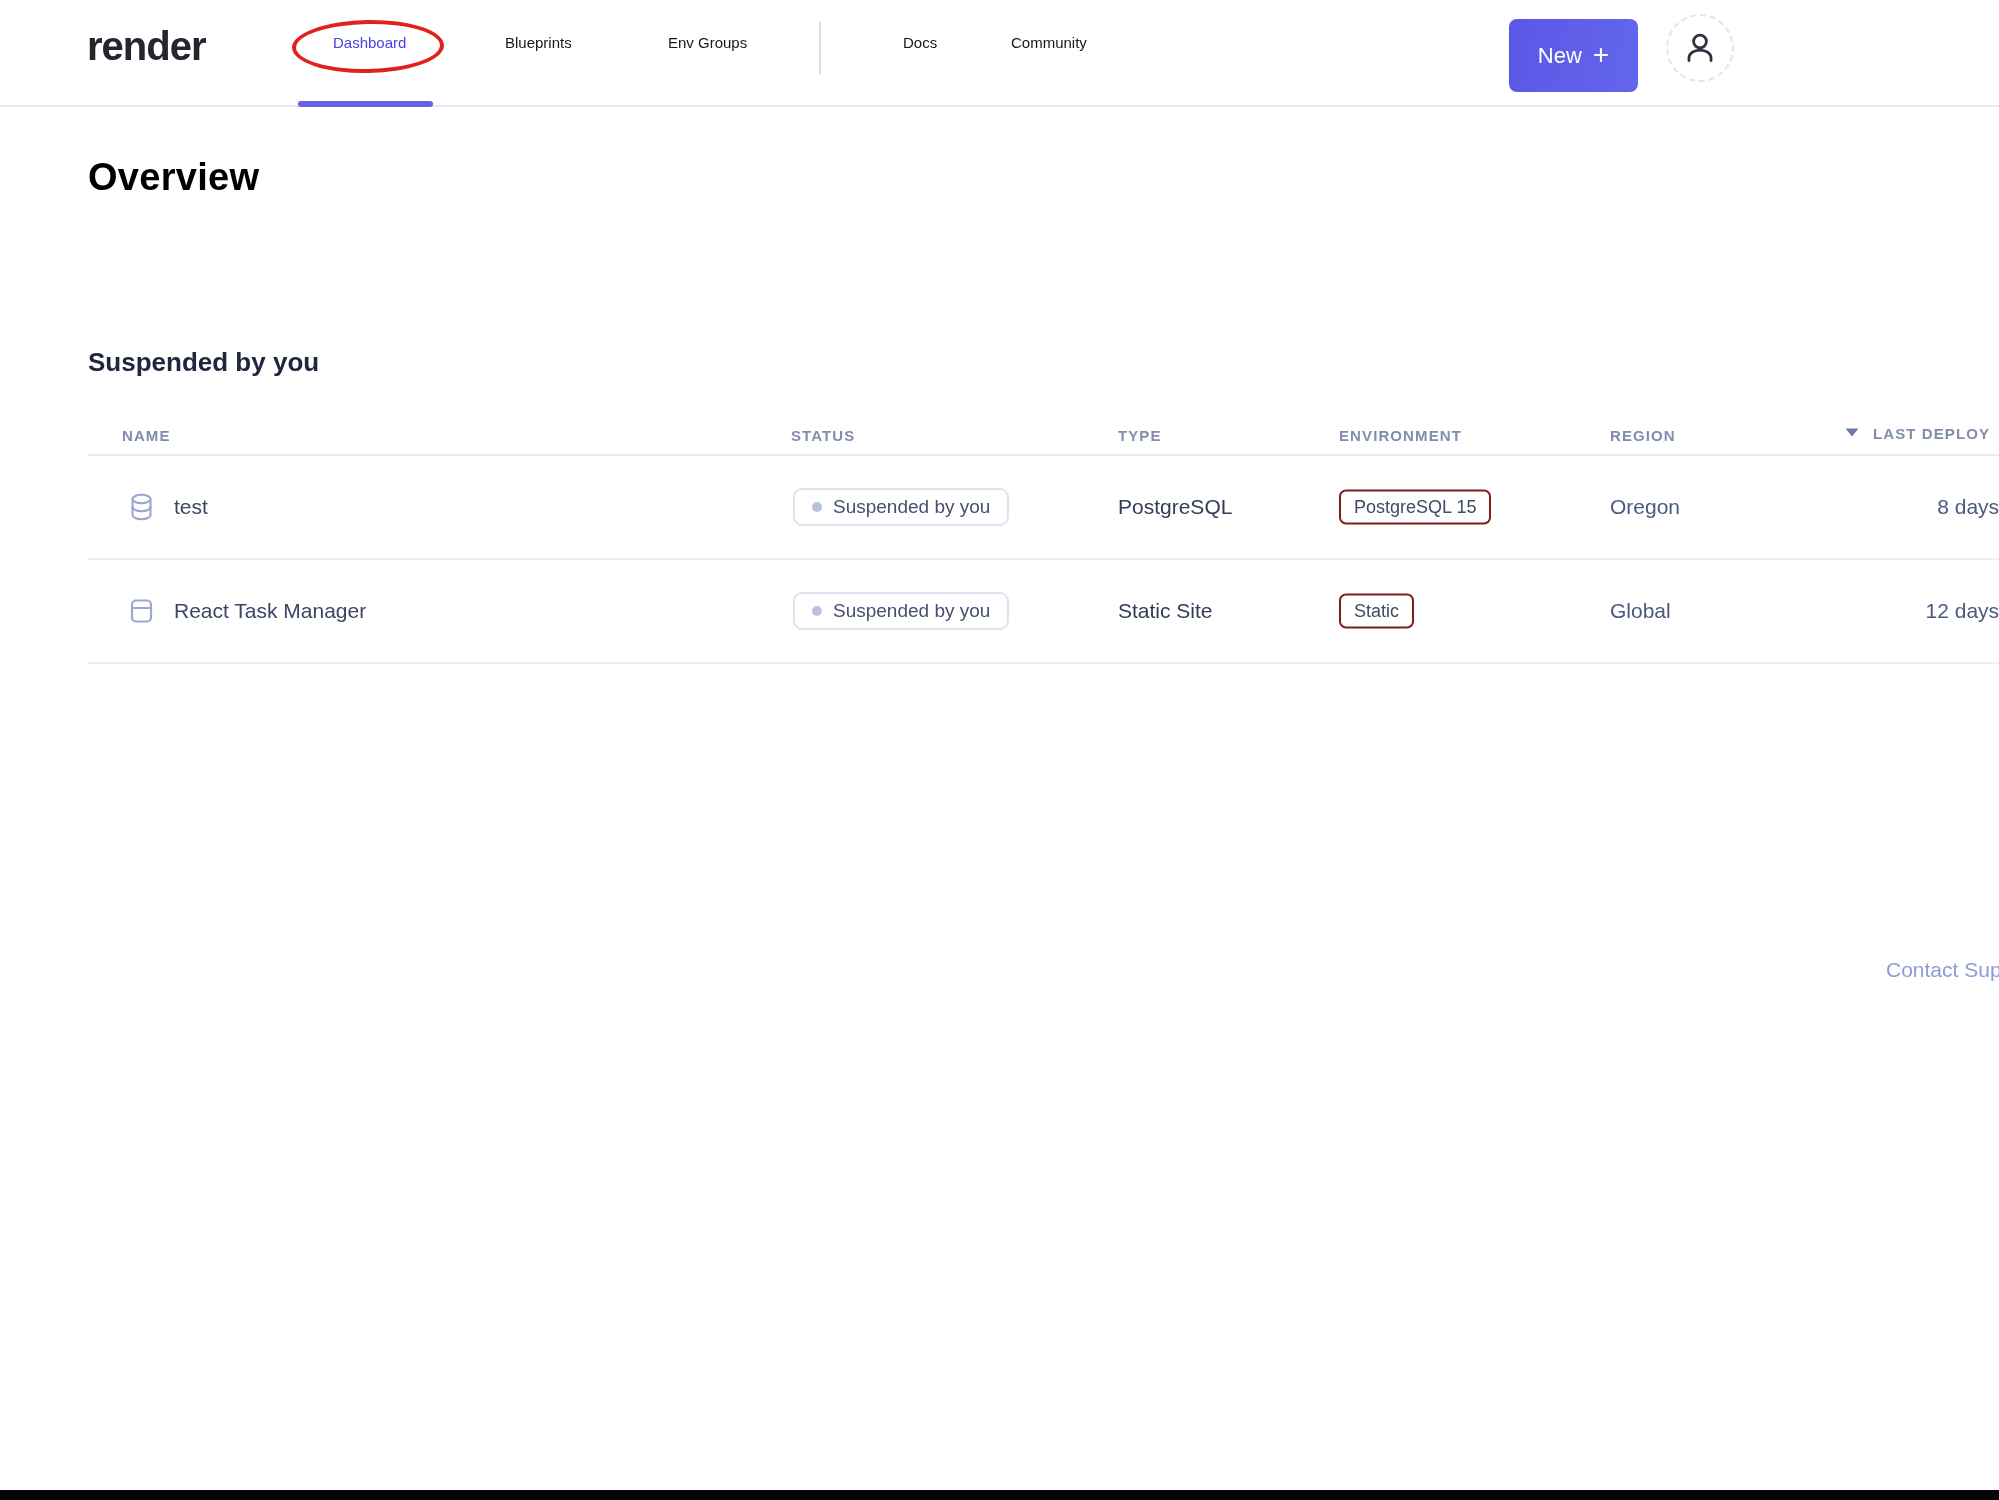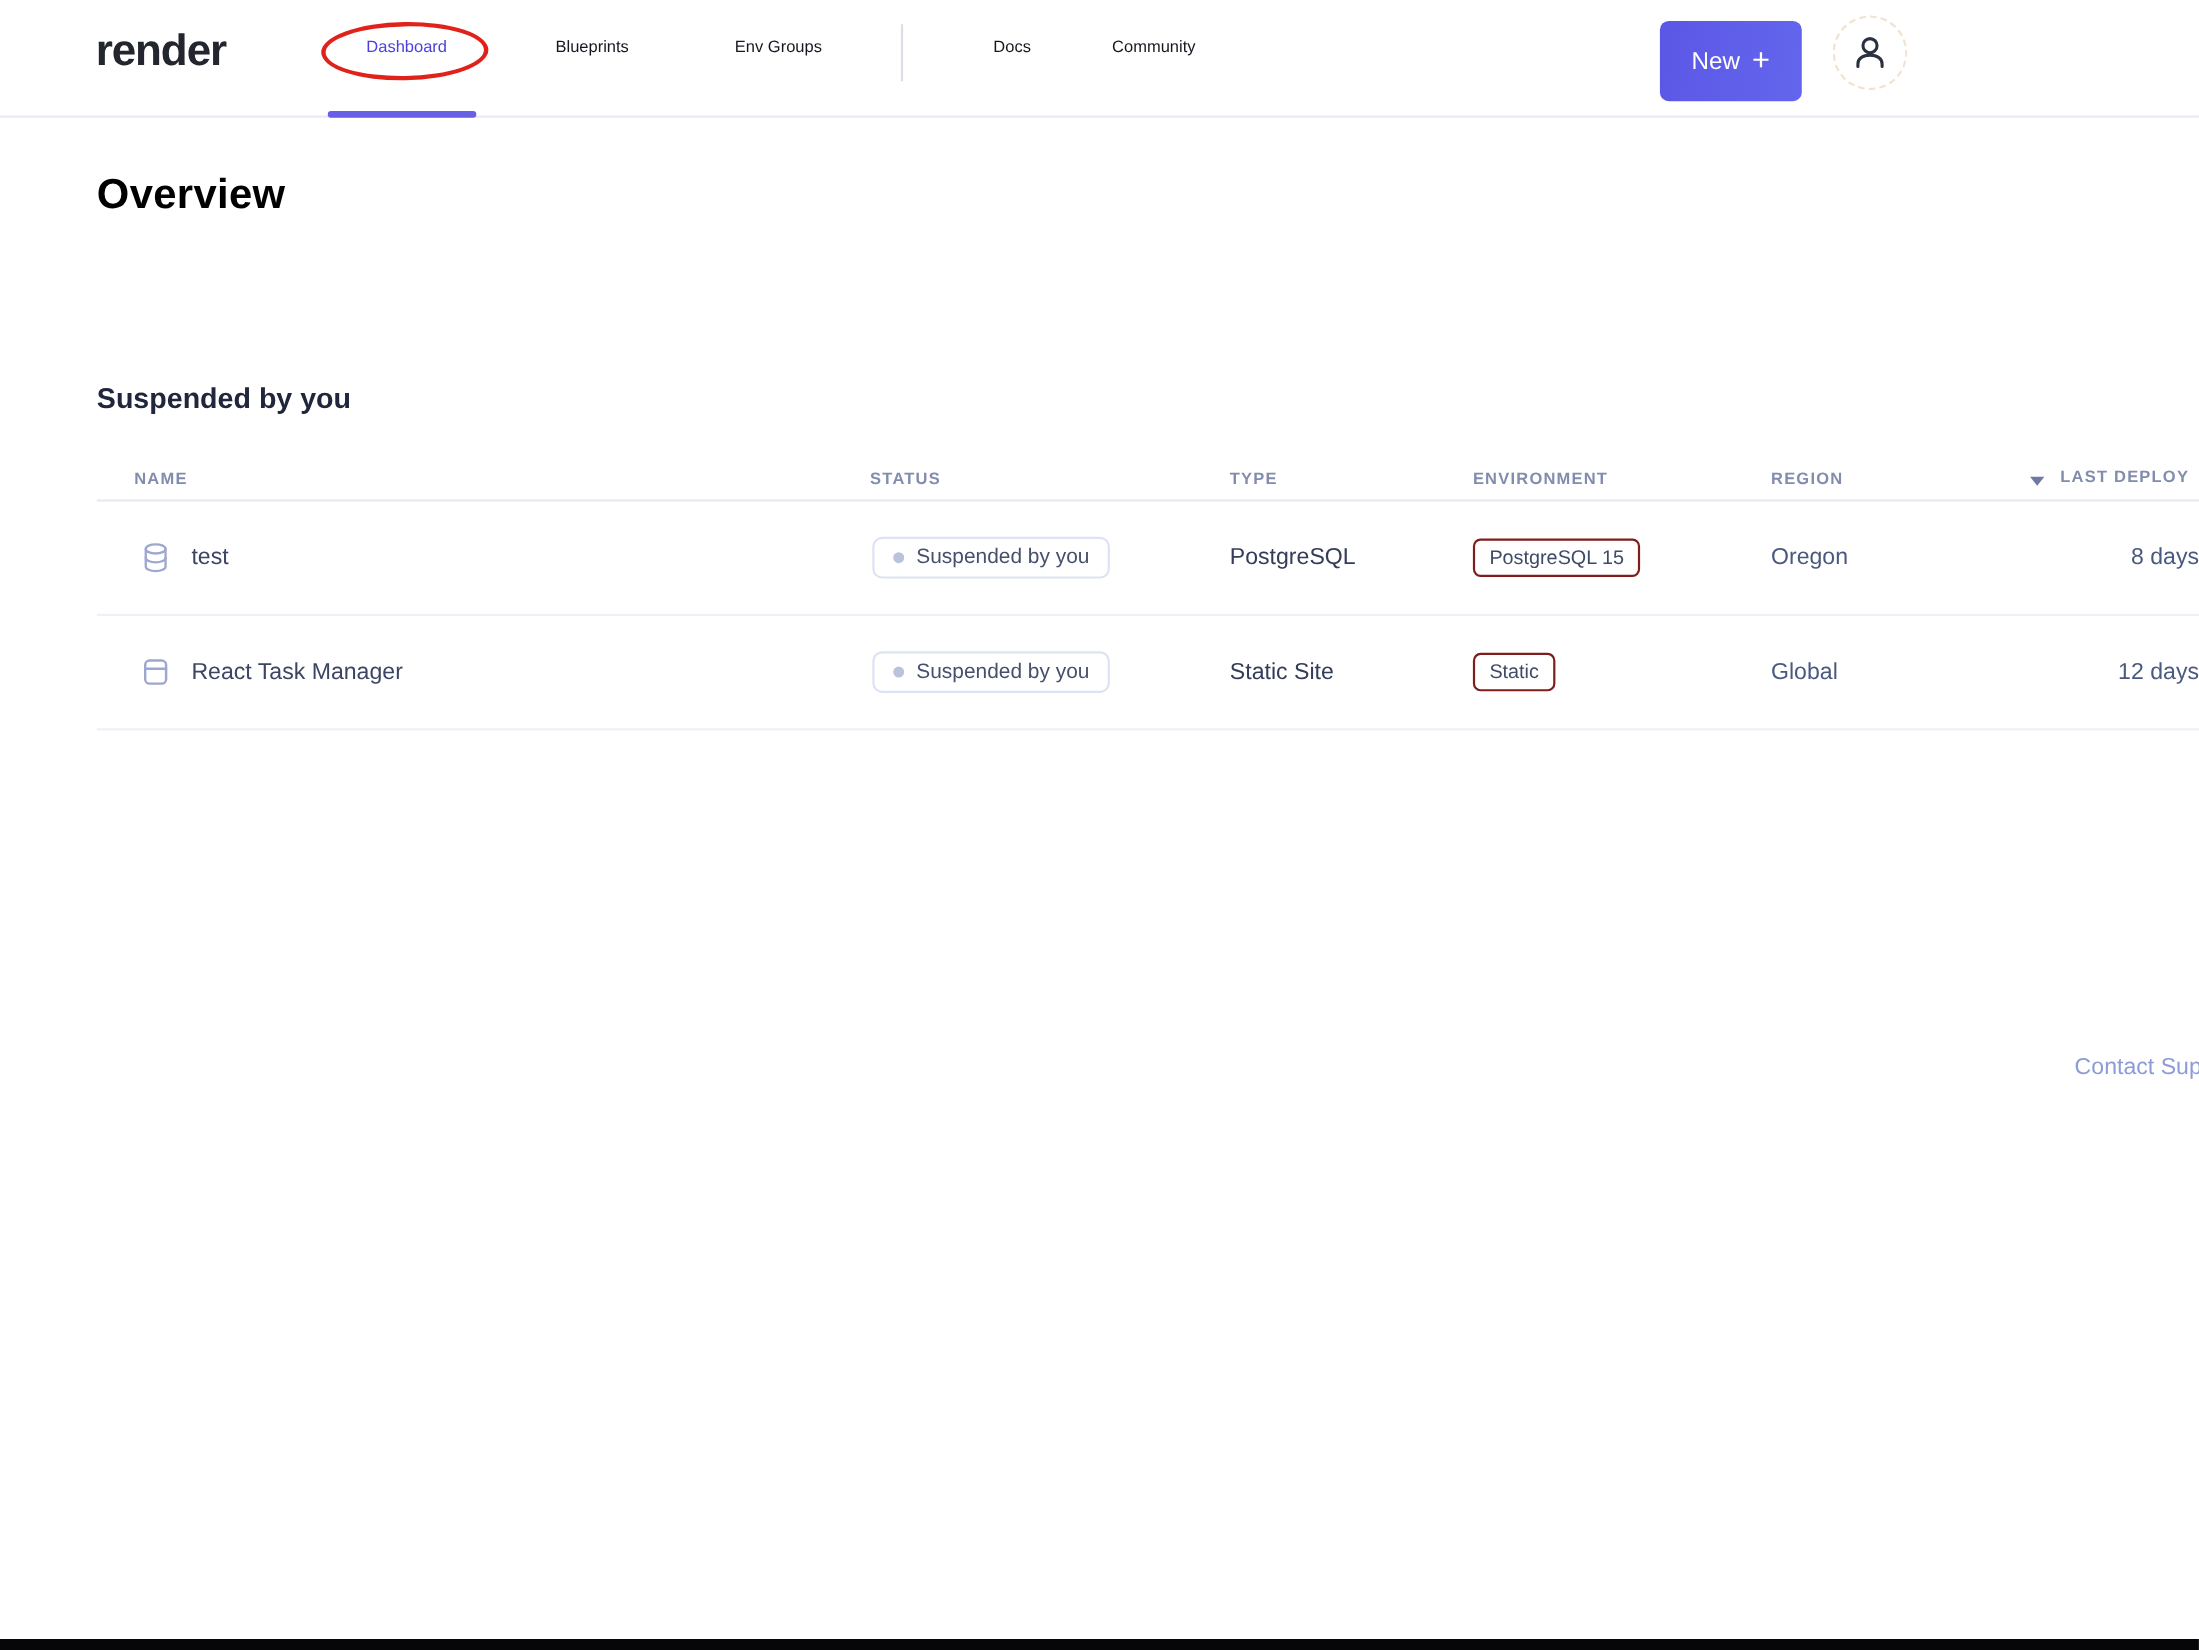--- a/index.html
+++ b/index.html
@@ -29,21 +29,21 @@
   .section-title { position: absolute; left: 88px; top: 347px; margin: 0; font-size: 26px; font-weight: bold; color: #20263c; }
 
   .svc-table { position: absolute; left: 88px; top: 420px; width: 2060px; }
   .thead { position: relative; height: 36px; border-bottom: 2px solid #e7eaf3; }
   .th { position: absolute; top: 7px; font-size: 15px; font-weight: bold; letter-spacing: 1.1px; color: #828cad; cursor: pointer; white-space: nowrap; }
   .th-name   { left: 34px; }
   .th-status { left: 703px; }
   .th-type   { left: 1030px; }
   .th-env    { left: 1251px; }
   .th-region { left: 1522px; }
-  .th-deploy { left: 1757px; display: flex; align-items: flex-end; gap: 14px; top: 5px; }
+  .th-deploy { left: 1757px; display: flex; align-items: flex-start; gap: 14px; top: 5px; }
   .sort-icon { display: inline-block; margin-top: 2px; }
 
   .row { position: relative; height: 104px; border-bottom: 2px solid #eef0f7; cursor: pointer; }
   .cell-icon { position: absolute; left: 41px; top: 50%; transform: translateY(-50%); }
   .cell-name { position: absolute; left: 86px; top: 50%; transform: translateY(-50%); font-size: 21px; color: #3c4564; white-space: nowrap; }
   .badge-status { position: absolute; left: 705px; top: 50%; transform: translateY(-50%); display: inline-flex; align-items: center; gap: 11px; height: 38px; padding: 0 17px; background: #fff; border: 2px solid #dde3f2; border-radius: 9px; font-size: 19px; color: #46506c; white-space: nowrap; }
   .status-dot { width: 10px; height: 10px; border-radius: 50%; background: #b9c3dc; }
   .cell-type { position: absolute; left: 1030px; top: 50%; transform: translateY(-50%); font-size: 21px; color: #333c58; white-space: nowrap; }
   .badge-env { position: absolute; left: 1251px; top: 50%; transform: translateY(-50%); display: inline-flex; align-items: center; height: 35px; padding: 0 13px; background: #fff; border: 2px solid #7f1d1d; border-radius: 7px; font-size: 18px; color: #3f4a66; white-space: nowrap; }
   .cell-region { position: absolute; left: 1522px; top: 50%; transform: translateY(-50%); font-size: 21px; color: #4a597f; white-space: nowrap; }

